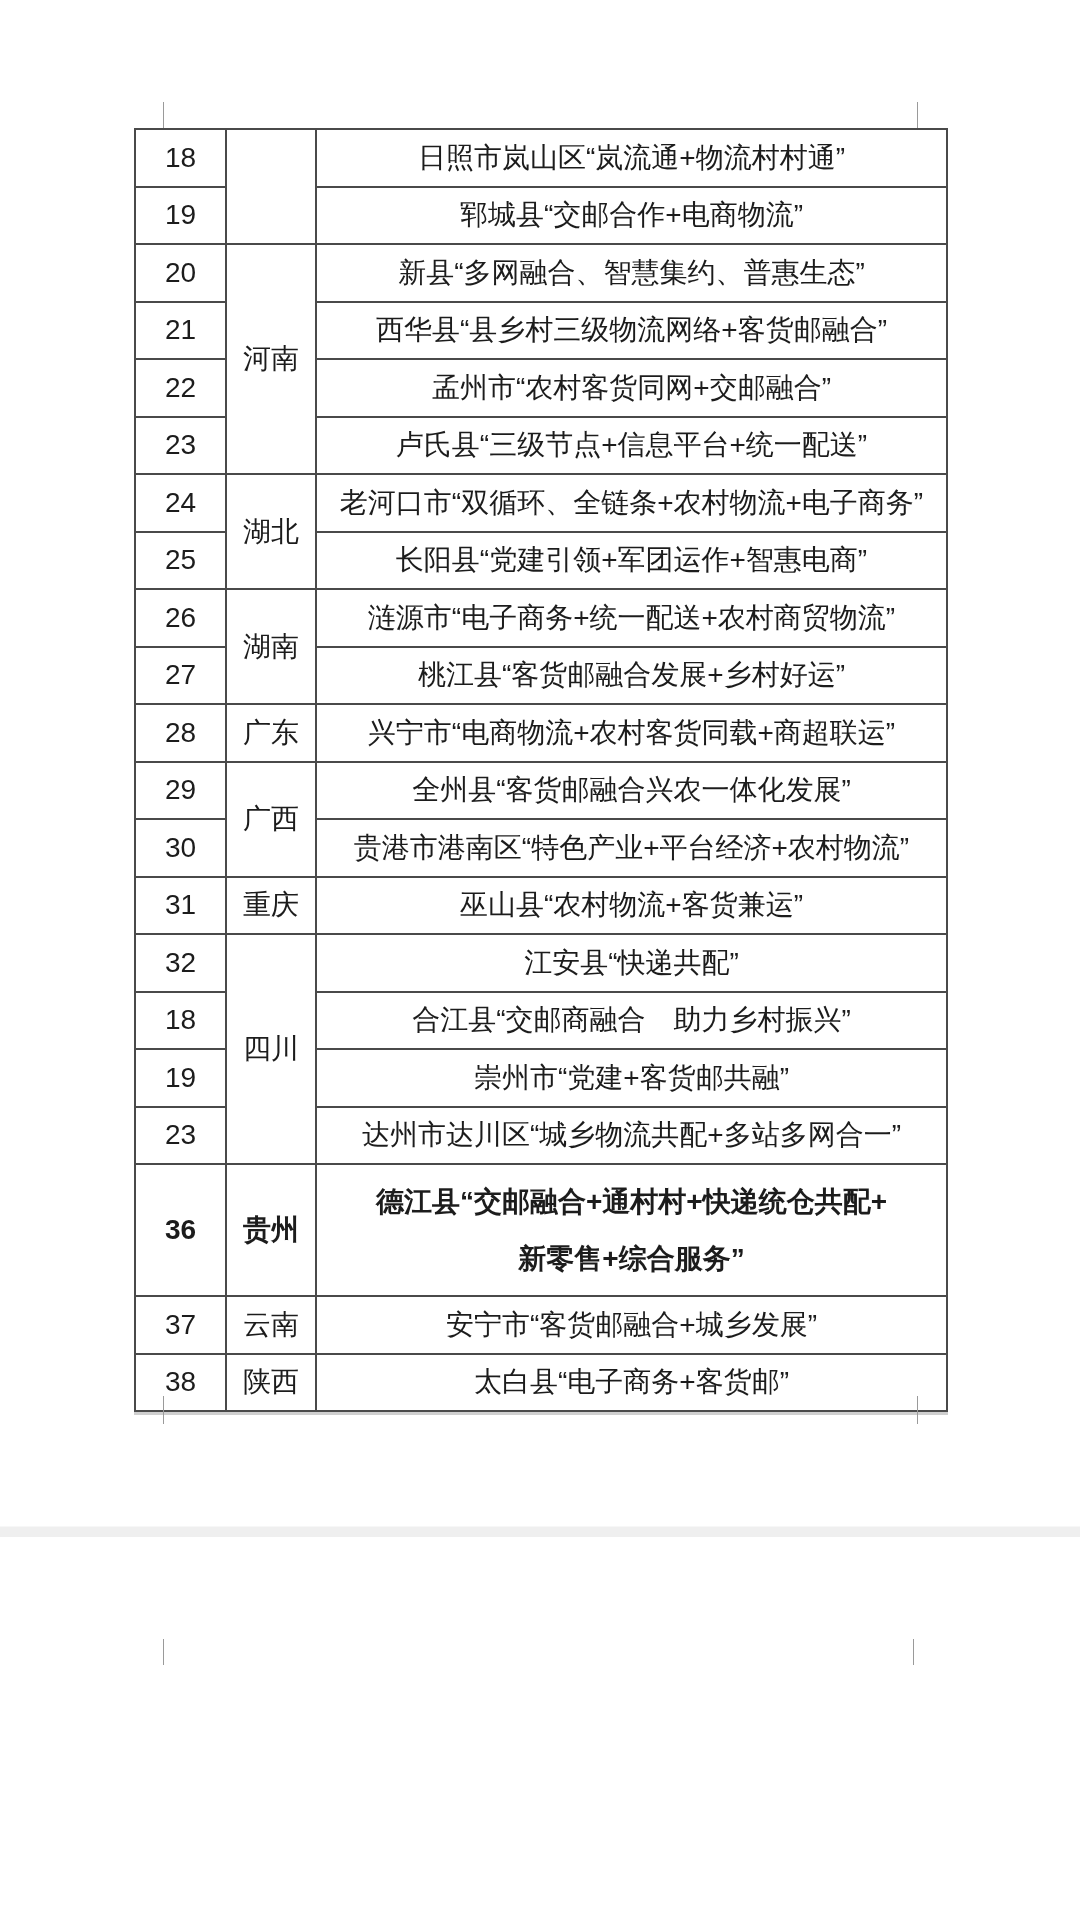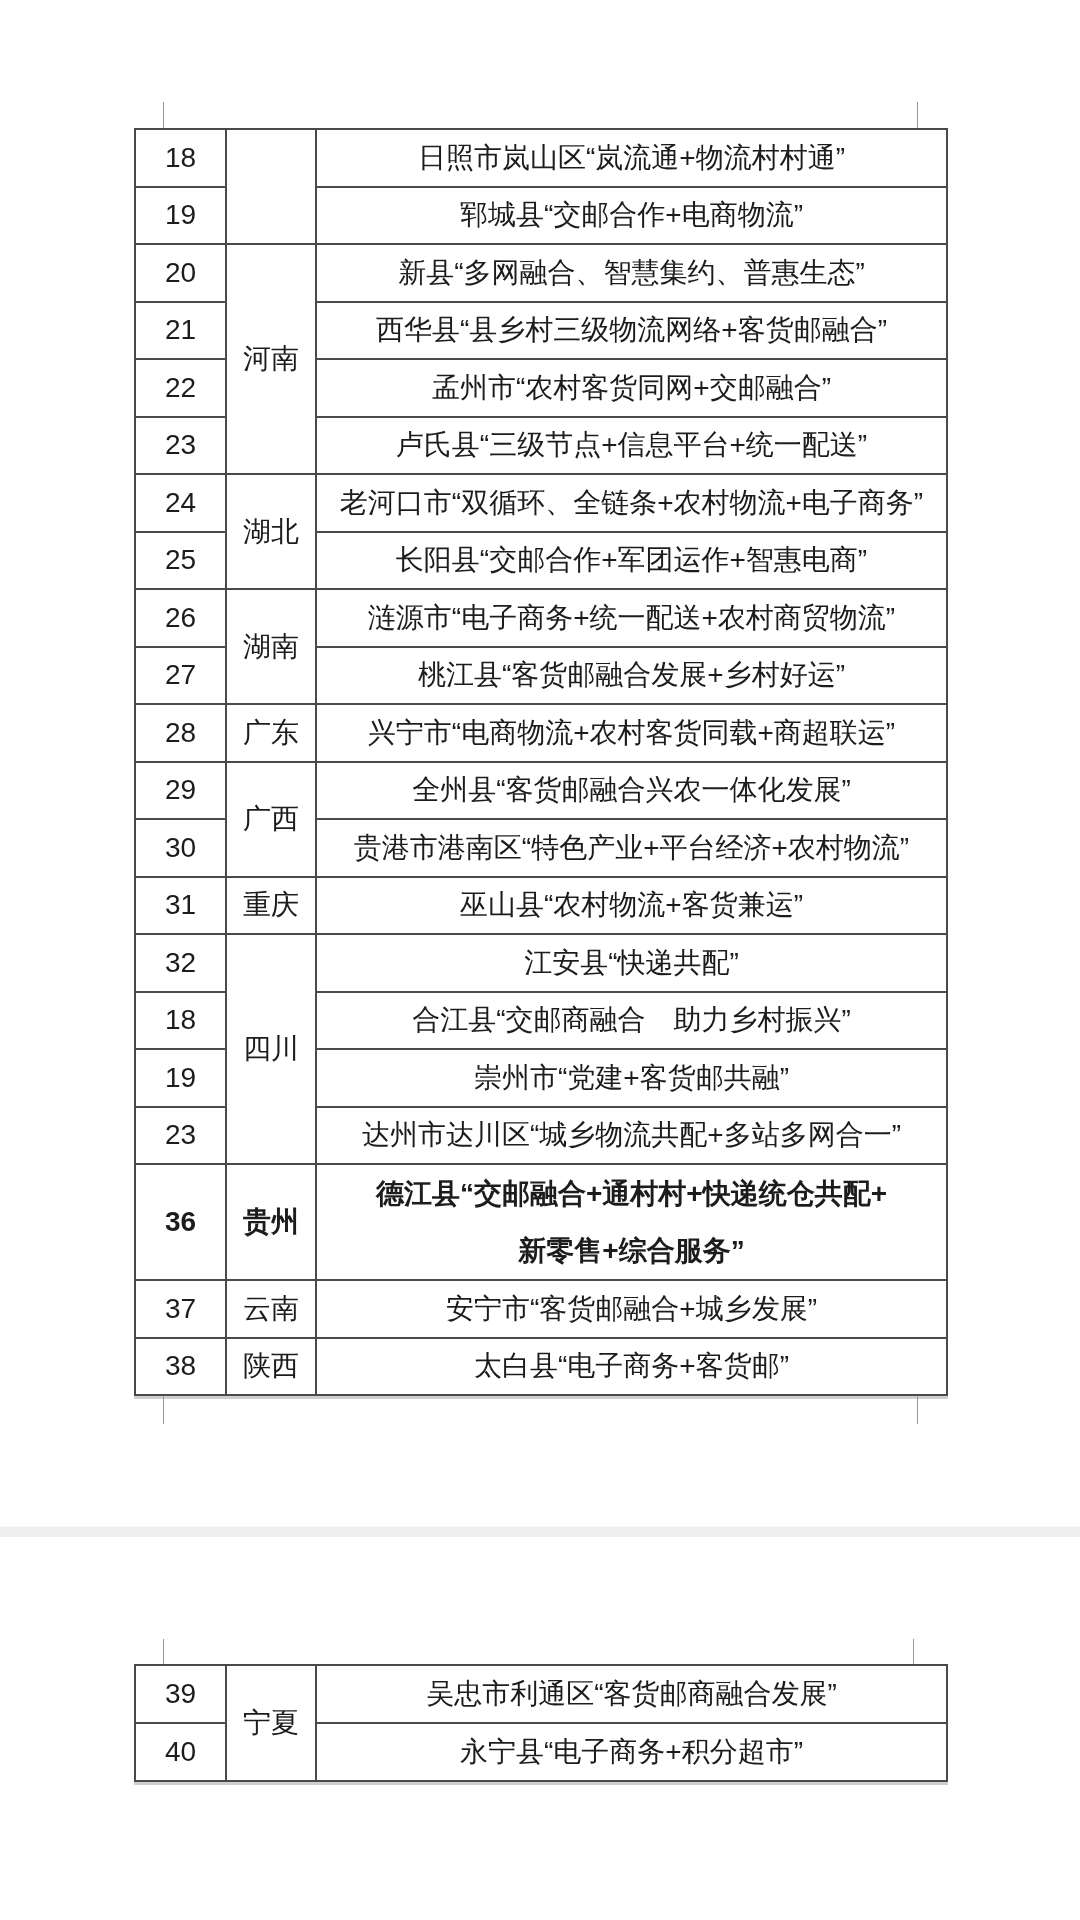--- a/index.html
+++ b/index.html
@@ -26,21 +26,21 @@
   #table-page2 { left: 134px; top: 1664px; width: 812px; }
   .doc-table col.c-no   { width: 91px; }
   .doc-table col.c-prov { width: 90px; }
   .doc-table col.c-desc { width: 631px; }
   .doc-table td {
     border: 2px solid #4a4a4a;
     text-align: center;
     vertical-align: middle;
     font-size: 28px;
     color: #1c1c1c;
-    padding: 0;
+    padding: 8px;
     line-height: 1.2;
     overflow: hidden;
     white-space: nowrap;
   }
   #table-page1 tr { height: 57.5px; }
   #table-page1 tr.tall { height: 115px; font-weight: bold; }
   #table-page2 tr { height: 58px; }
   .two-line div { line-height: 57px; white-space: nowrap; }
   .margin-mark {
     position: absolute;
@@ -97,21 +97,21 @@
         <td>23</td>
         <td>卢氏县“三级节点+信息平台+统一配送”</td>
       </tr>
       <tr>
         <td>24</td>
         <td rowspan="2">湖北</td>
         <td>老河口市“双循环、全链条+农村物流+电子商务”</td>
       </tr>
       <tr>
         <td>25</td>
-        <td>长阳县“交邮合作+军团运作+智惠电商”</td>
+        <td>长阳县“党建引领+军团运作+智惠电商”</td>
       </tr>
       <tr>
         <td>26</td>
         <td rowspan="2">湖南</td>
         <td>涟源市“电子商务+统一配送+农村商贸物流”</td>
       </tr>
       <tr>
         <td>27</td>
         <td>桃江县“客货邮融合发展+乡村好运”</td>
       </tr>
@@ -173,32 +173,14 @@
   </table>
 
   <div class="margin-mark" style="left:163px; top:1396px; height:28px;"></div>
   <div class="margin-mark" style="left:917px; top:1396px; height:28px;"></div>
 
   <div class="page-break-band" style="top:1526px;"></div>
 
   <div class="margin-mark" style="left:163px; top:1639px; height:26px;"></div>
   <div class="margin-mark" style="left:913px; top:1639px; height:26px;"></div>
 
-  <table class="doc-table" id="table-page2">
-    <colgroup>
-        <col class="c-no">
-        <col class="c-prov">
-        <col class="c-desc">
-      </colgroup>
-    <tbody>
-      <tr>
-        <td>39</td>
-        <td rowspan="2">宁夏</td>
-        <td>吴忠市利通区“客货邮商融合发展”</td>
-      </tr>
-      <tr>
-        <td>40</td>
-        <td>永宁县“电子商务+积分超市”</td>
-      </tr>
-    </tbody>
-  </table>
 
 </div>
 
 </body></html>

